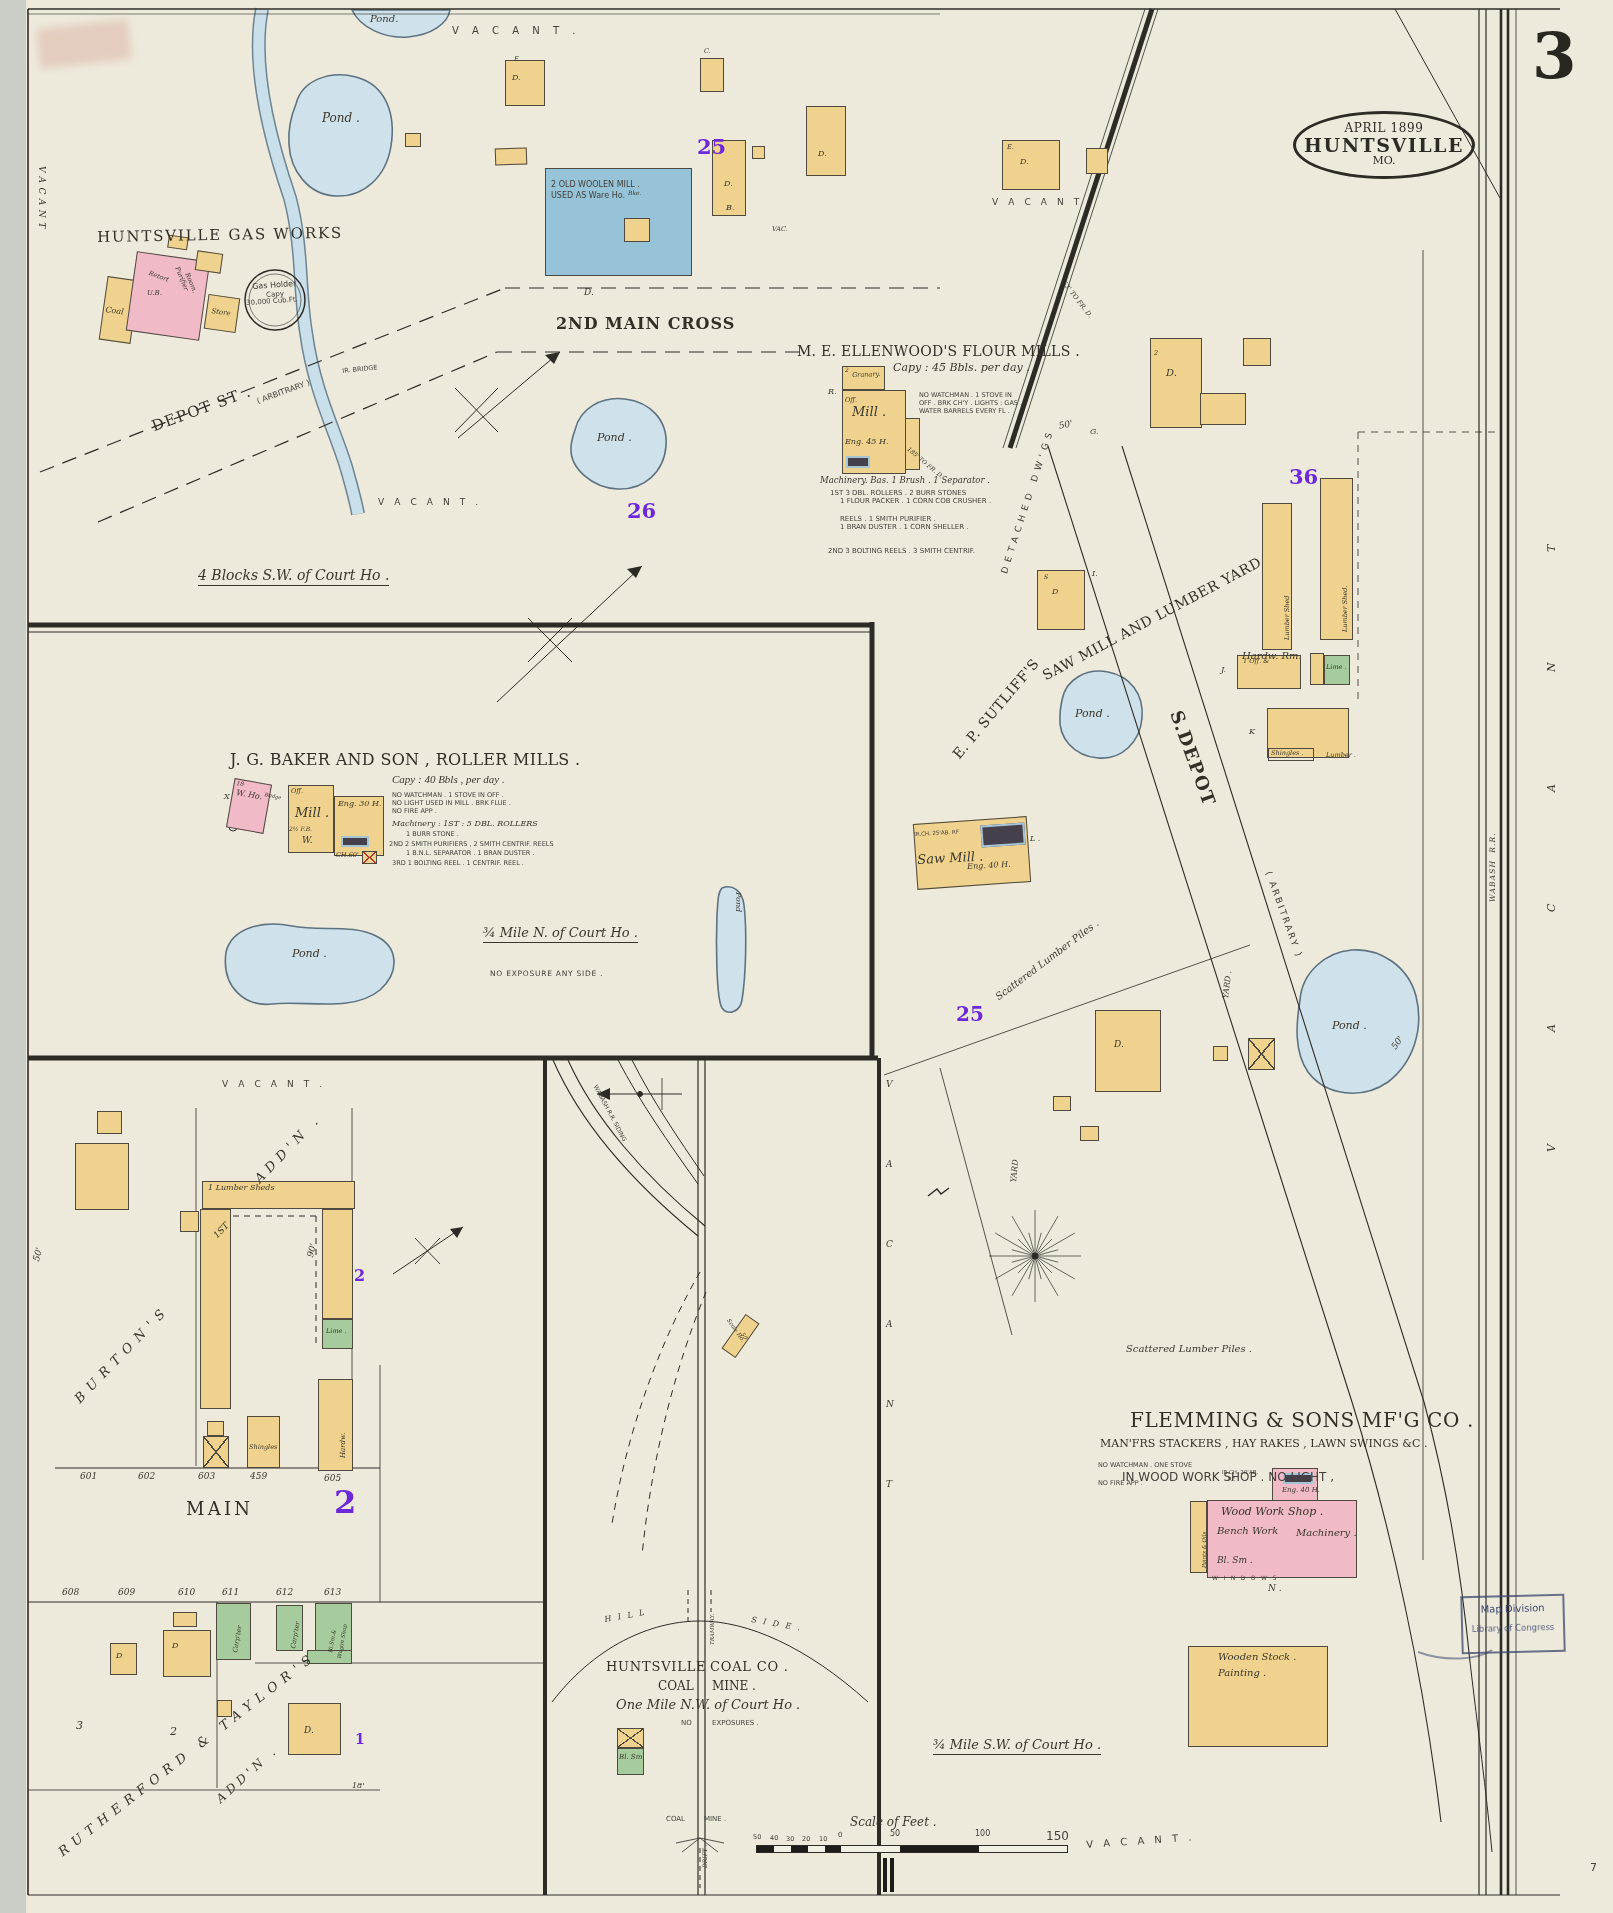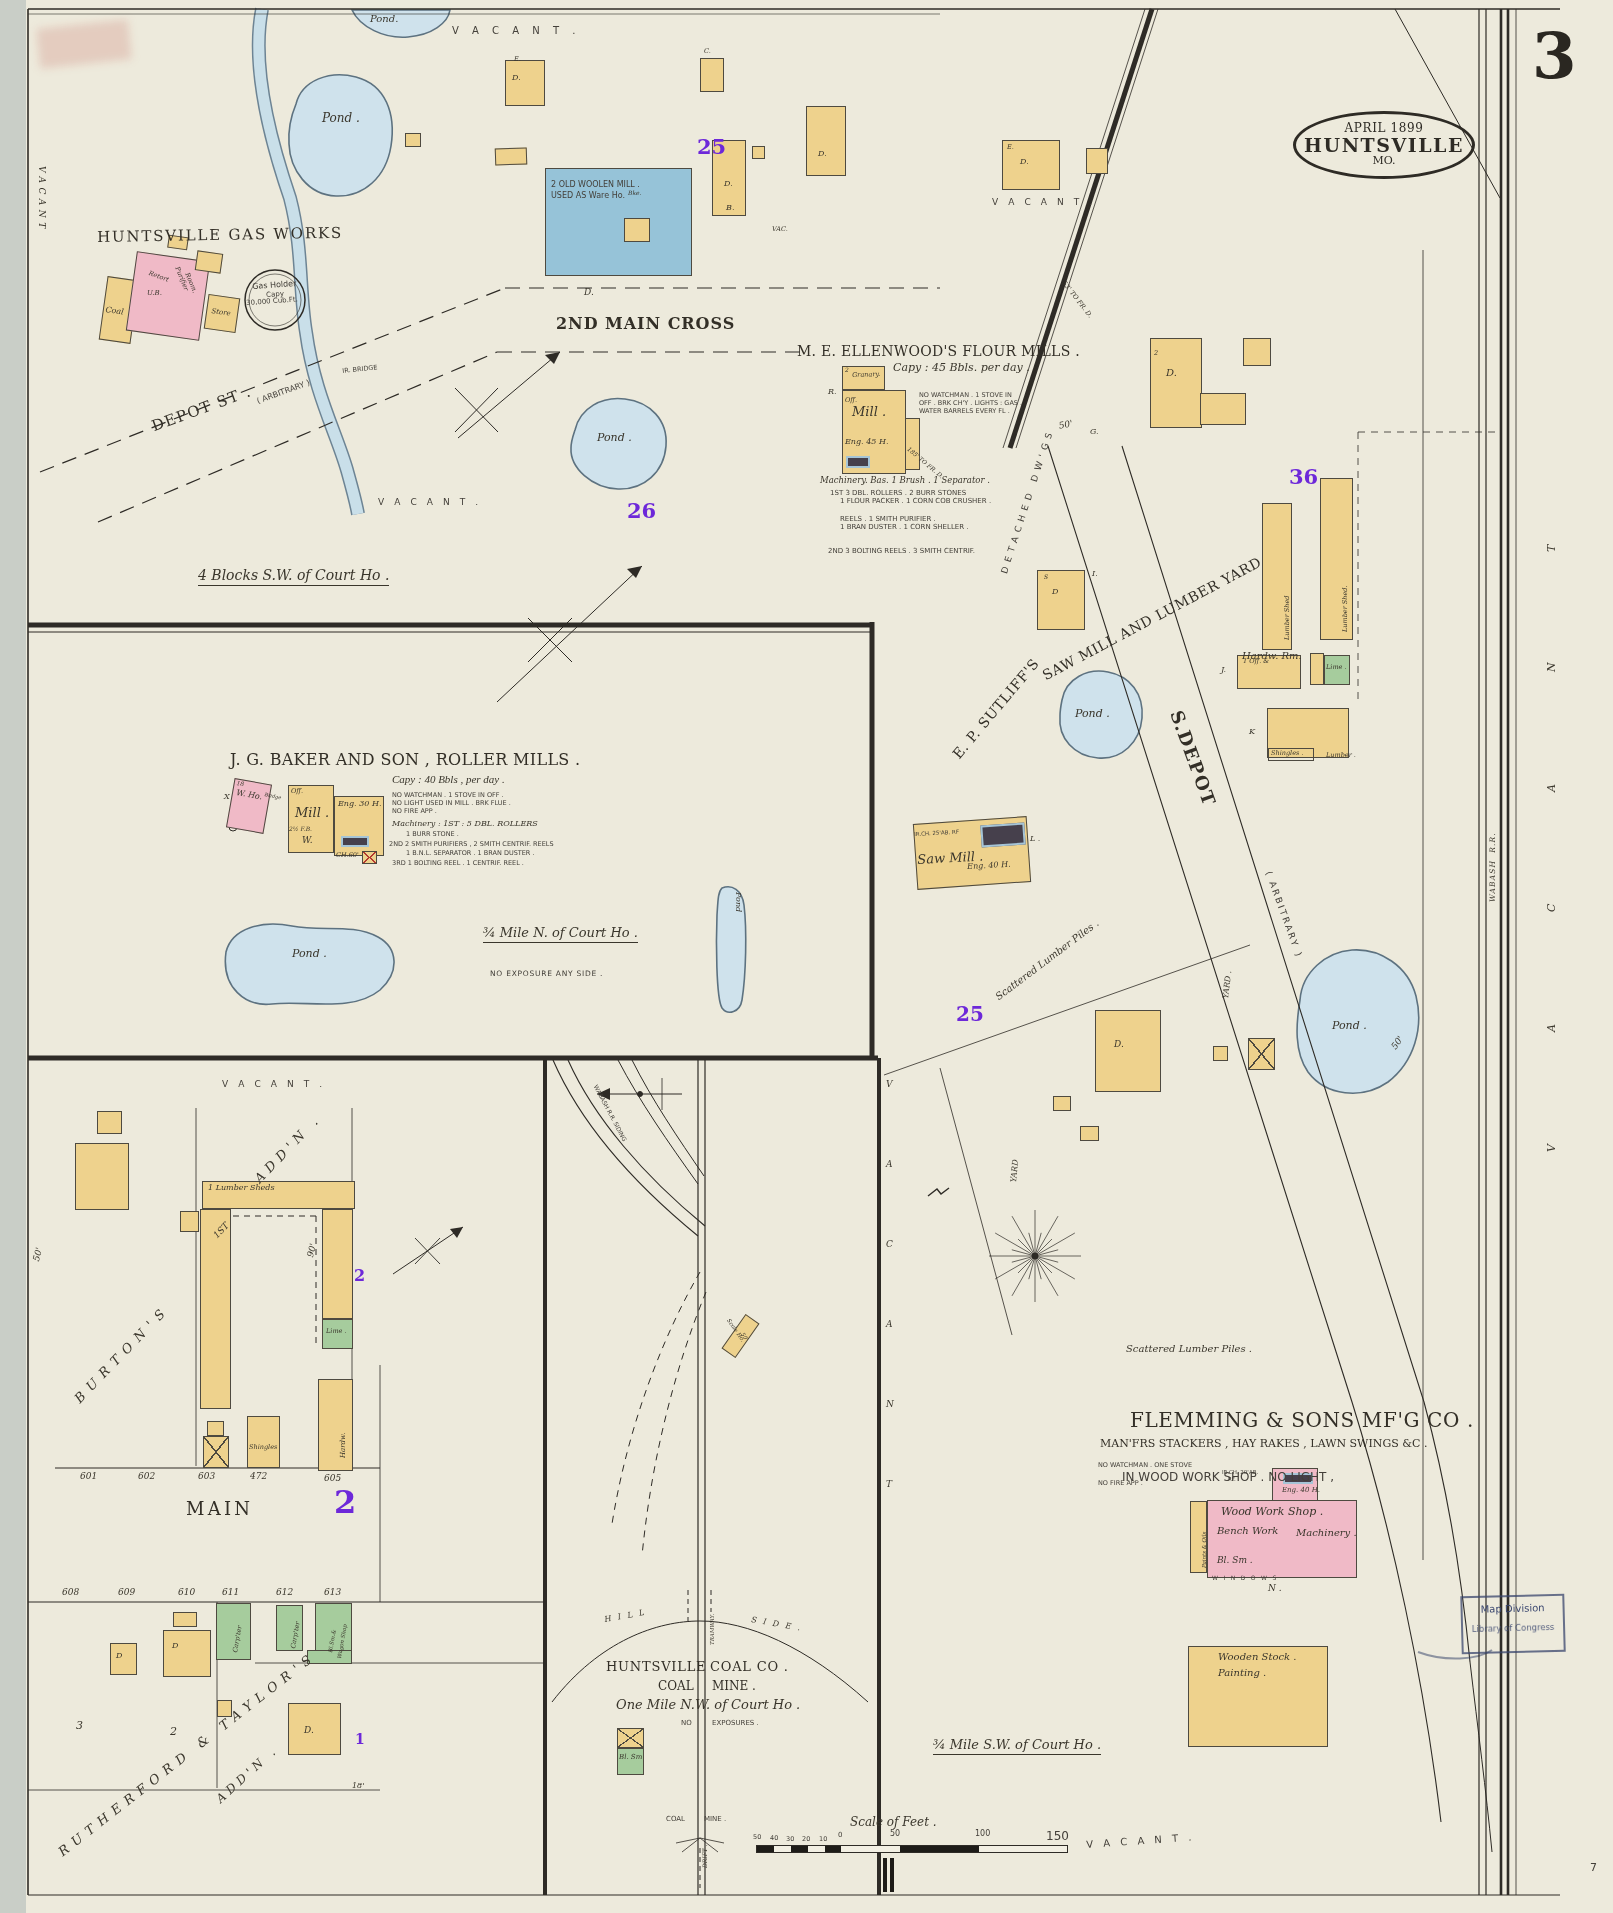--- a/index.html
+++ b/index.html
@@ -370,21 +370,21 @@
       <div class="lb" style="left: 72px; top: 1396px; font-size: 13px; letter-spacing: 0.55em; transform: rotate(-46deg);">BURTON'S</div>
       <div class="lb" style="left: 212px; top: 1234px; font-size: 9px; transform: rotate(-46deg);">1ST</div>
       <div class="lb" style="left: 252px; top: 1176px; font-size: 13px; letter-spacing: 0.4em; transform: rotate(-46deg);">ADD'N .</div>
       <div class="lb bg" style="left: 354px; top: 1268px; font-size: 16px;">2</div>
       <div class="lb" style="left: 326px; top: 1328px; font-size: 6.5px;">Lime .</div>
       <div class="lb" style="left: 249px; top: 1444px; font-size: 6.5px;">Shingles</div>
       <div class="lb" style="left: 340px; top: 1458px; font-size: 7px; transform: rotate(-90deg);">Hardw.</div>
       <div class="lb" style="left: 80px; top: 1472px; font-size: 9px;">601</div>
       <div class="lb" style="left: 138px; top: 1472px; font-size: 9px;">602</div>
       <div class="lb" style="left: 198px; top: 1472px; font-size: 9px;">603</div>
-      <div class="lb" style="left: 250px; top: 1472px; font-size: 9px;">472</div>
+      <div class="lb" style="left: 250px; top: 1472px; font-size: 9px;">459</div>
       <div class="lb" style="left: 324px; top: 1474px; font-size: 9px;">605</div>
       <div class="lb t" style="left: 186px; top: 1500px; font-size: 18px; letter-spacing: 0.18em;">MAIN</div>
       <div class="lb bg" style="left: 334px; top: 1486px; font-size: 32px;">2</div>
       <div class="lb" style="left: 306px; top: 1256px; font-size: 9px; transform: rotate(-75deg);">90'</div>
       <div class="lb" style="left: 32px; top: 1260px; font-size: 9px; transform: rotate(-75deg);">50'</div>
       <div class="lb" style="left: 62px; top: 1588px; font-size: 9px;">608</div>
       <div class="lb" style="left: 118px; top: 1588px; font-size: 9px;">609</div>
       <div class="lb" style="left: 178px; top: 1588px; font-size: 9px;">610</div>
       <div class="lb" style="left: 222px; top: 1588px; font-size: 9px;">611</div>
       <div class="lb" style="left: 276px; top: 1588px; font-size: 9px;">612</div>

